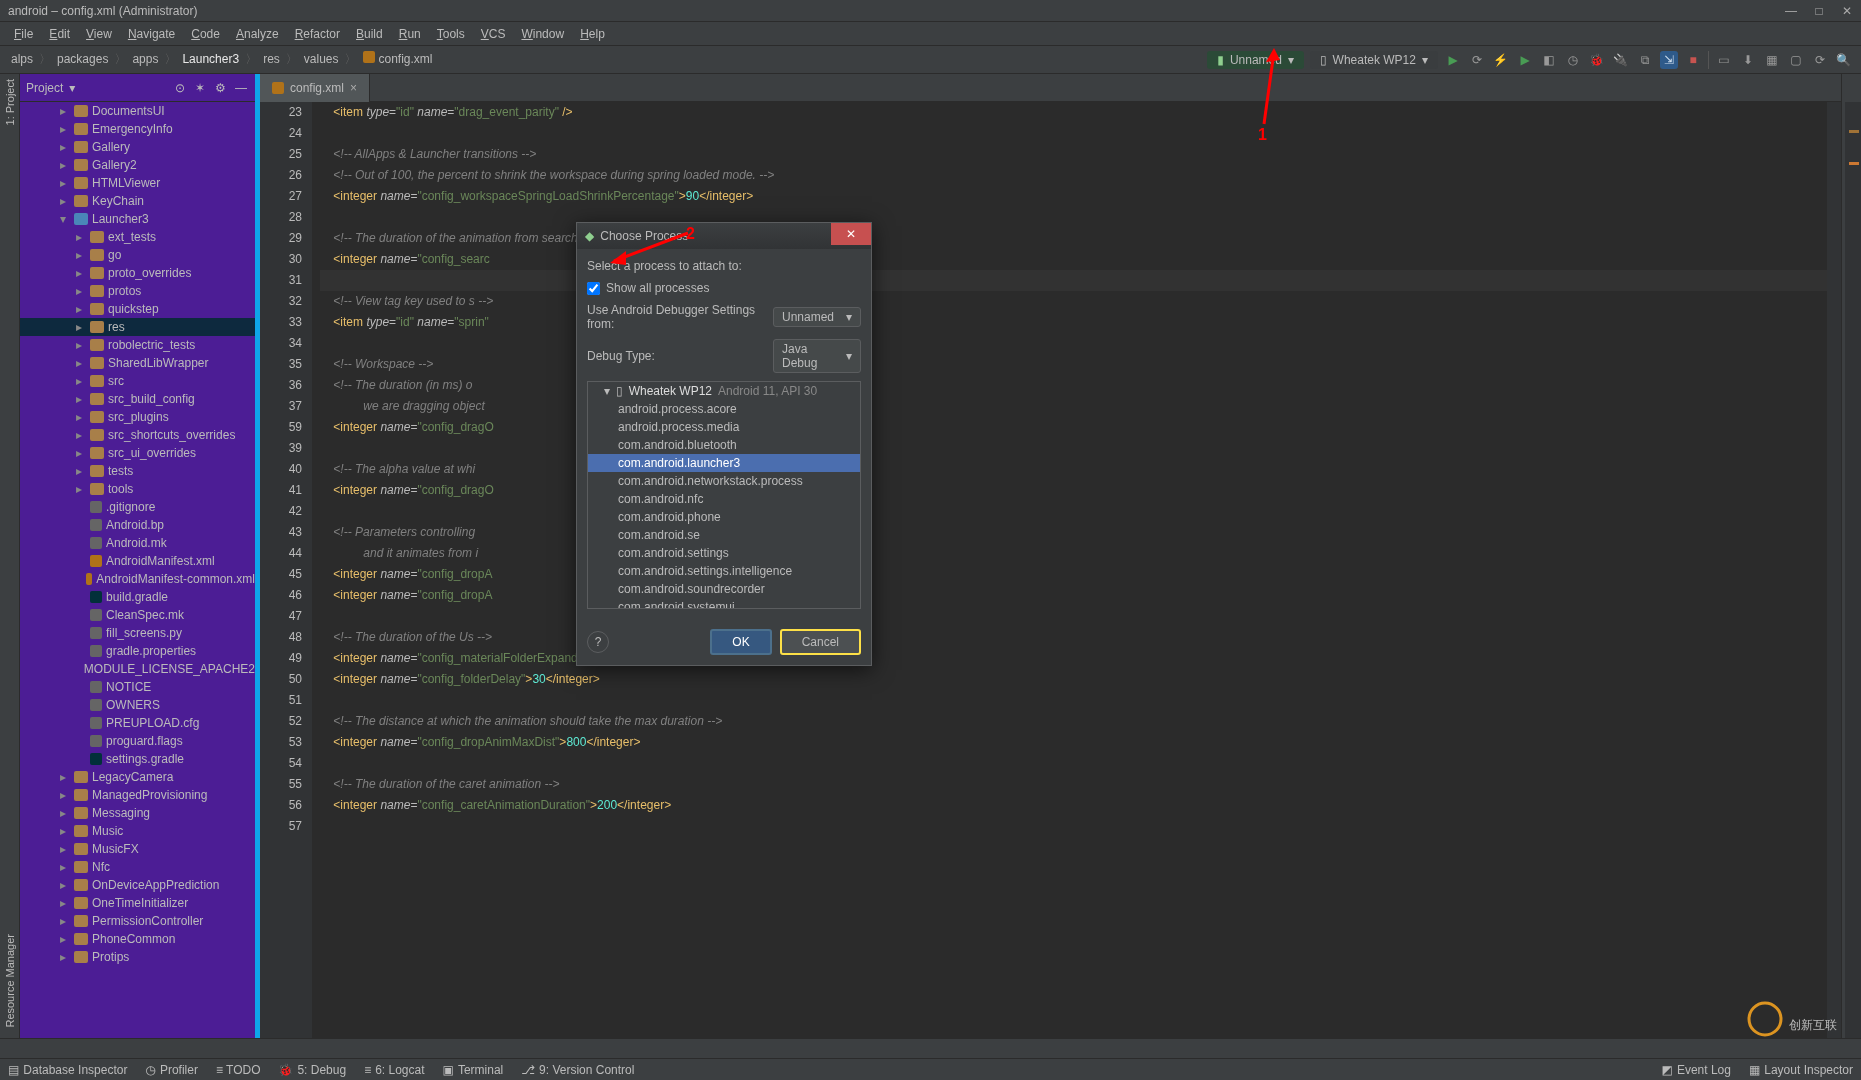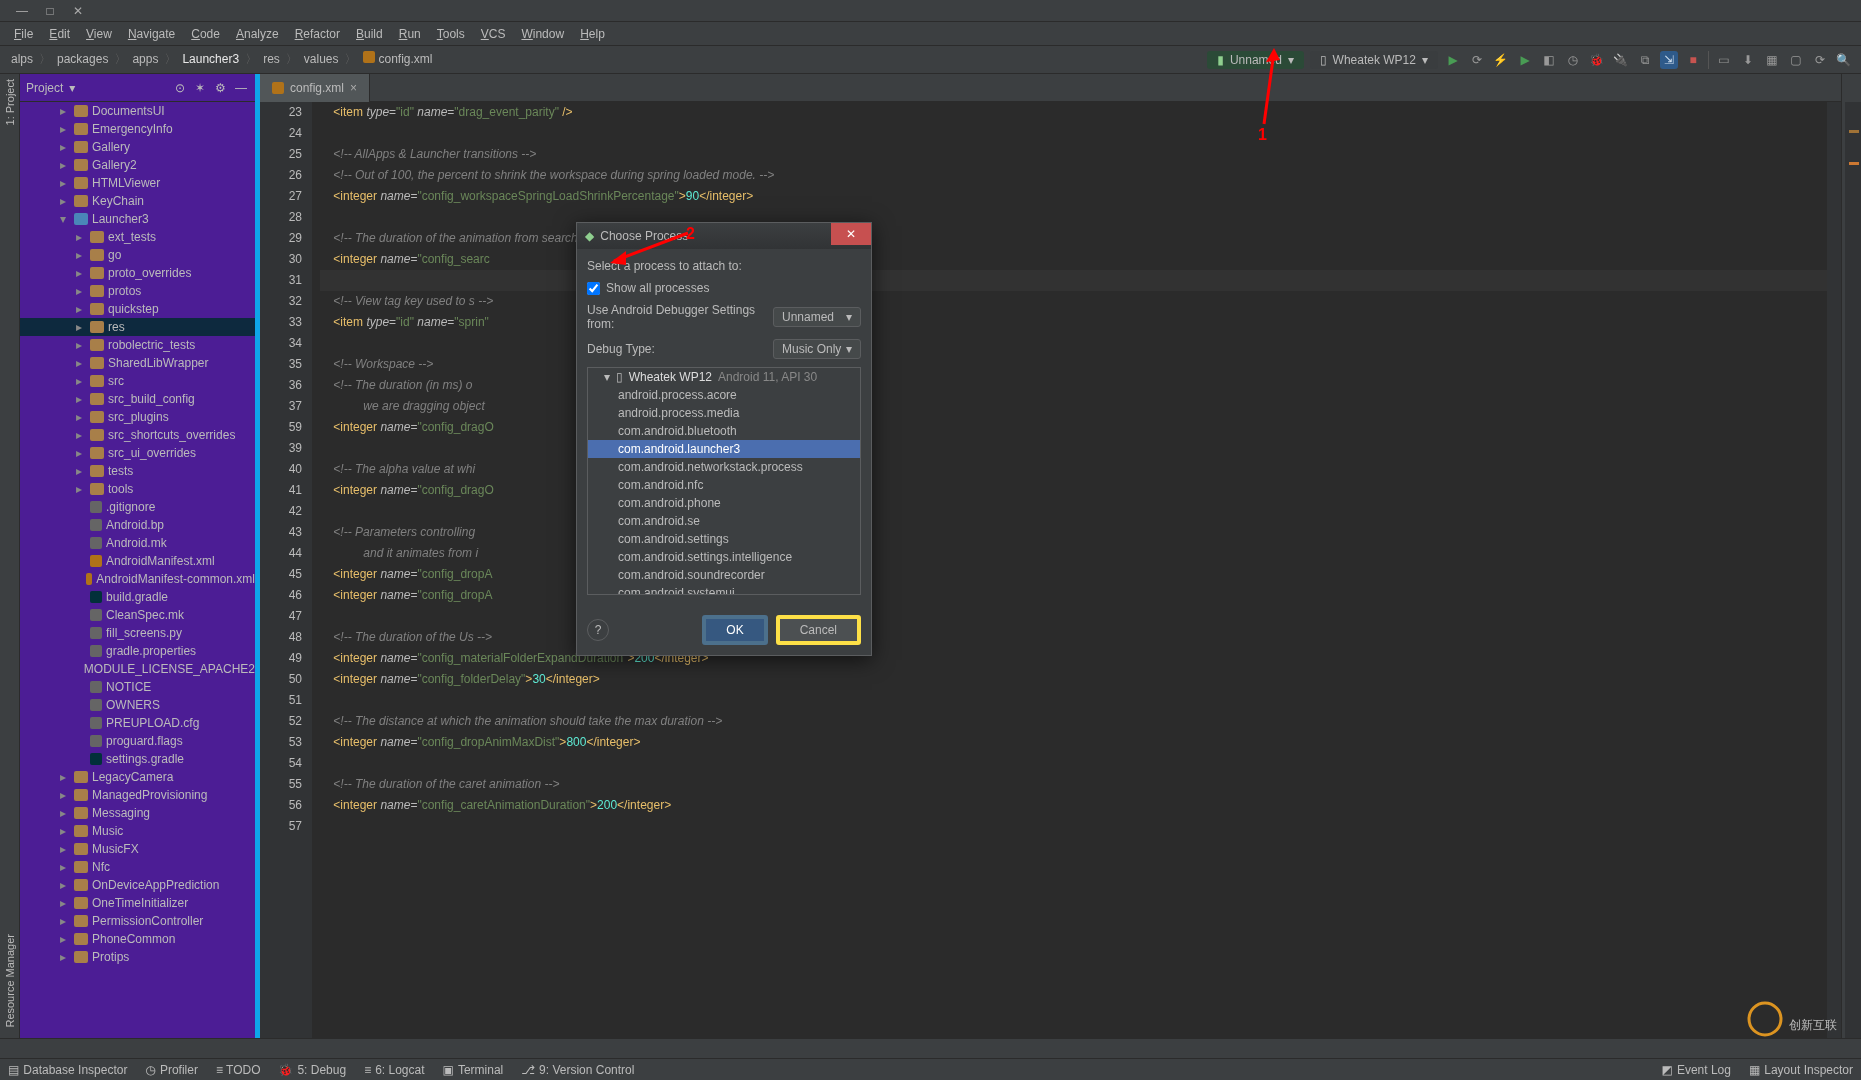--- a/index.html
+++ b/index.html
@@ -58,37 +58,38 @@
 .dlg-body{padding:10px}
 .dlg-body .row{display:flex;align-items:center;margin-bottom:8px;gap:6px}
 .combo{background:#45494a;border:1px solid #5b5d5f;padding:2px 8px;border-radius:3px;width:88px;display:flex;align-items:center;justify-content:space-between}
 .plist{border:1px solid #5b5d5f;background:#3c3f41;max-height:228px;overflow:hidden}
 .pitem{padding:2px 0 2px 30px;font-size:12px;cursor:default}
 .pitem.hdr{padding-left:16px;display:flex;align-items:center;gap:6px}
 .pitem.sel{background:#4b6eaf;color:#fff}
 .dlg-foot{padding:10px;display:flex;align-items:center;gap:8px}
 .dlg-foot .help{width:22px;height:22px;border-radius:11px;border:1px solid #5b5d5f;display:flex;align-items:center;justify-content:center}
 .dlg-foot .sp{flex:1}
-.btn{padding:4px 20px;border:4px solid #fde047;border-radius:3px;background:#4c5052}
+.btn{padding:4px 20px;border:2px solid #fde047;border-radius:3px;background:#4c5052}
 .btn.primary{background:#365880;border-color:#4c708c;color:#fff}
 .annot{position:absolute;pointer-events:none;z-index:100}
 .annot.arrow1{left:1262px;top:48px}
 .annot.label1{left:1258px;top:126px;color:#ff0000;font-size:16px;font-weight:bold}
 .annot.arrow2{left:604px;top:229px}
 .annot.label2{left:686px;top:225px;color:#ff0000;font-size:16px;font-weight:bold}
 .watermark{position:absolute;right:6px;bottom:22px;opacity:.9}
 .ruler{position:absolute;right:0;top:102px;bottom:42px;width:16px;background:#313335}
 .ruler .mark{position:absolute;right:2px;width:10px;height:3px;background:#cc7832}
 .ruler .mark.y1{top:28px;background:#a07236}
 .ruler .mark.y2{top:60px}
 </style>
 </head>
 <body>
 
 <div class="titlebar">
+  <span class="title">android – config.xml (Administrator)</span>
   <span class="winbtn">—</span>
   <span class="winbtn">□</span>
   <span class="winbtn">✕</span>
 </div>
 
 <div class="menubar" id="menubar">
     <span><u>F</u>ile</span>
     <span><u>E</u>dit</span>
     <span><u>V</u>iew</span>
     <span><u>N</u>avigate</span>
@@ -514,21 +515,21 @@
     <div class="row">
       <span style="flex:1">Use Android Debugger Settings from:</span>
       <div class="combo">
           <span>Unnamed</span>
           <span>▾</span>
         </div>
     </div>
     <div class="row">
       <span style="flex:1">Debug Type:</span>
       <div class="combo">
-          <span>Music Only</span>
+          <span>Java Debug</span>
           <span>▾</span>
         </div>
     </div>
     <div class="plist" id="plist">
         <div class="pitem hdr">
           <span>▾</span>
           <span>▯</span>
           <span style="color:#ddd">Wheatek WP12</span> 
           <span style="color:#888">Android 11, API 30</span>
         </div>

